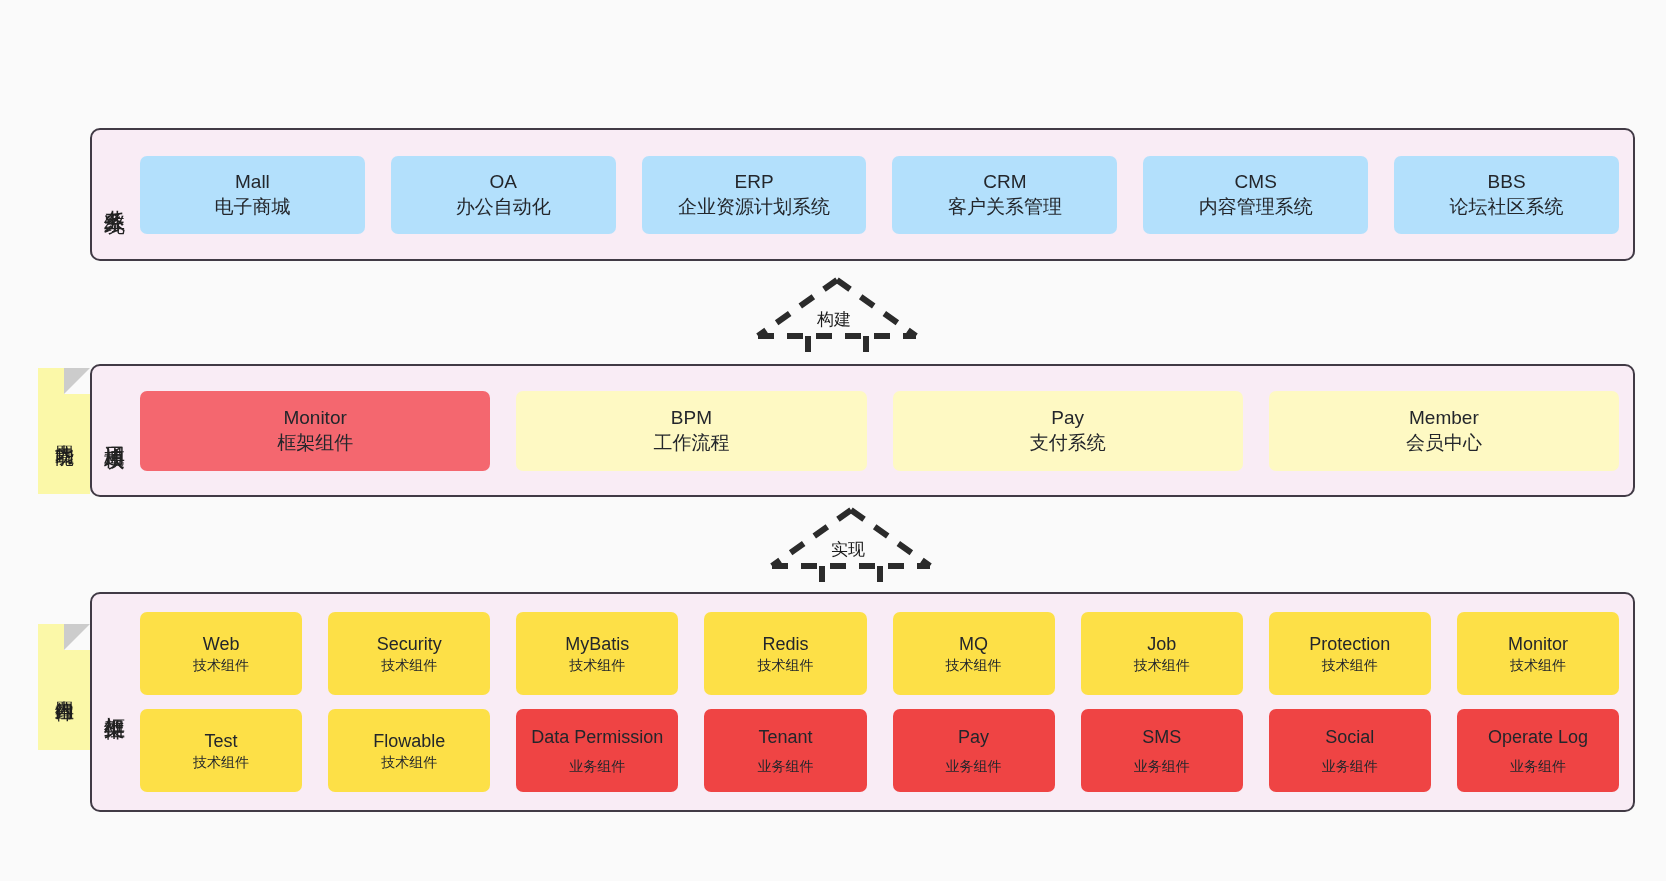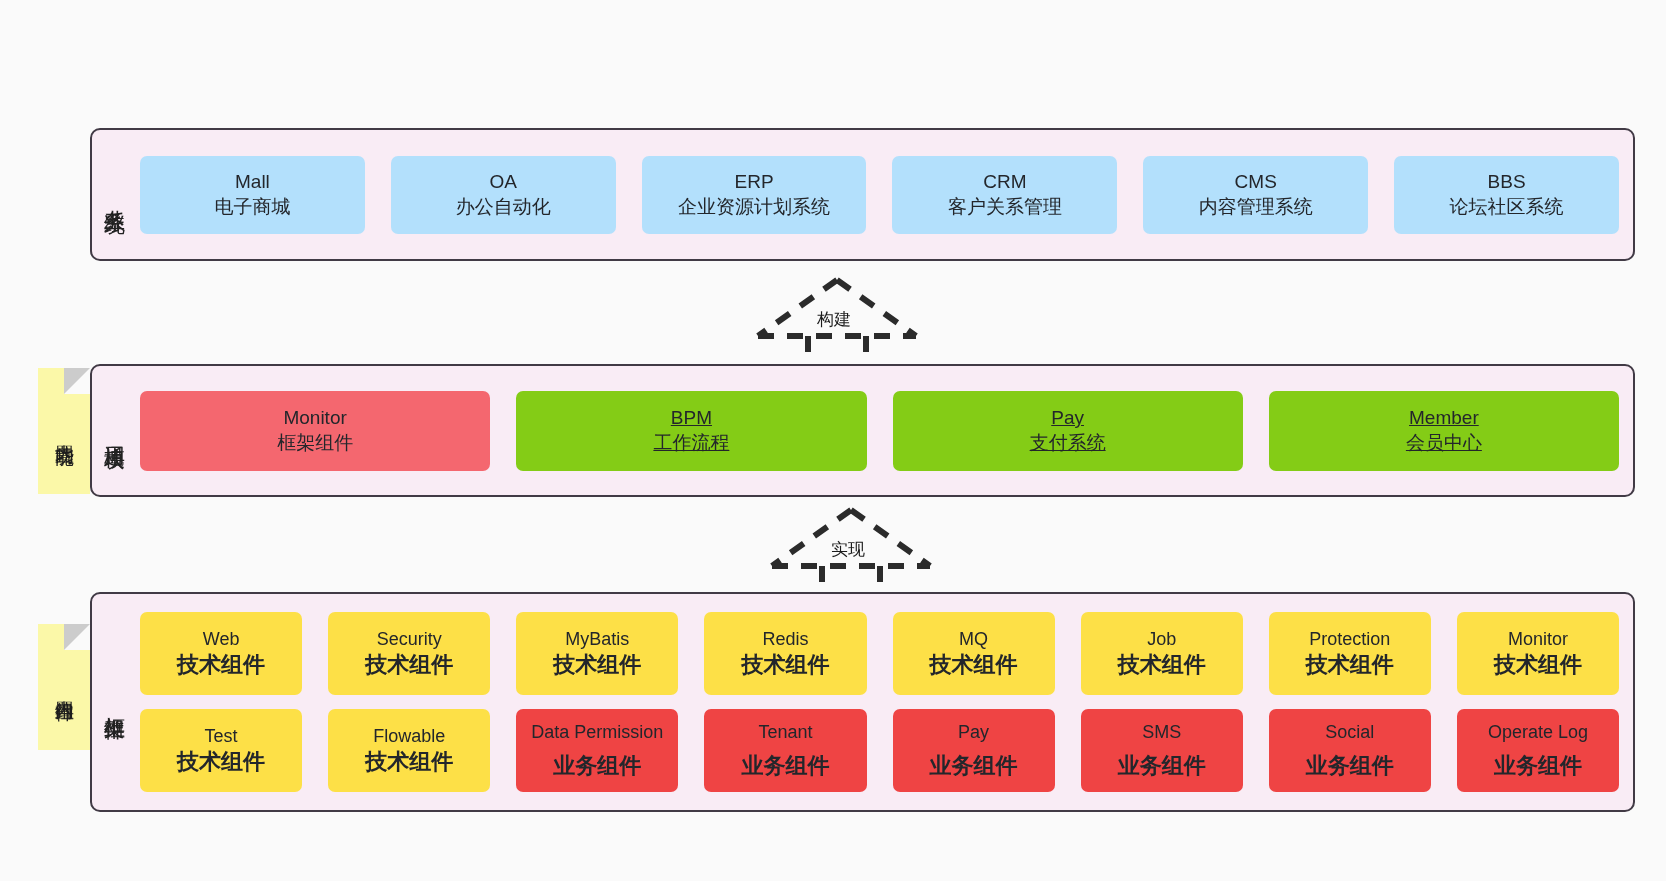--- a/index.html
+++ b/index.html
@@ -58,35 +58,35 @@
     color: #23262b;
     font-size: 19px;
     line-height: 1.30;
     padding: 4px 2px;
   }
   .cell .cn { font-size: 19px; }
 
   
   .c-blue        { background: #b3e0fc; }
   .c-red         { background: #f4676f; }
-  .c-pink        { background: #84cc16; text-decoration: underline; }
+  .c-pink        { background: #fef9c3; }
   .c-green       { background: #fde047; align-items: center; }
   .c-greenlight  { background: #ef4444; gap: 8px; }
 
   
   #panel-business { left: 90px;  top: 112px; width: 1545px; height: 133px; }
   #panel-business .row { height: 78px; }
 
   #panel-modules  { left: 90px;  top: 348px; width: 1545px; height: 133px; }
   #panel-modules .row { height: 80px; }
 
   #panel-framework{ left: 90px;  top: 576px; width: 1545px; height: 220px; }
   #panel-framework .row { height: 83px; }
   #panel-framework .cell { font-size: 18px; }
-  #panel-framework .cell .cn { font-size: 22px; font-weight: bold; }
+  #panel-framework .cell .cn { font-size: 14px; }
 
   
   .sticky {
     position: absolute;
     width: 52px;
     background: #fbf8a8;
     display: flex;
     align-items: center;
     justify-content: center;
     font-size: 19px;

